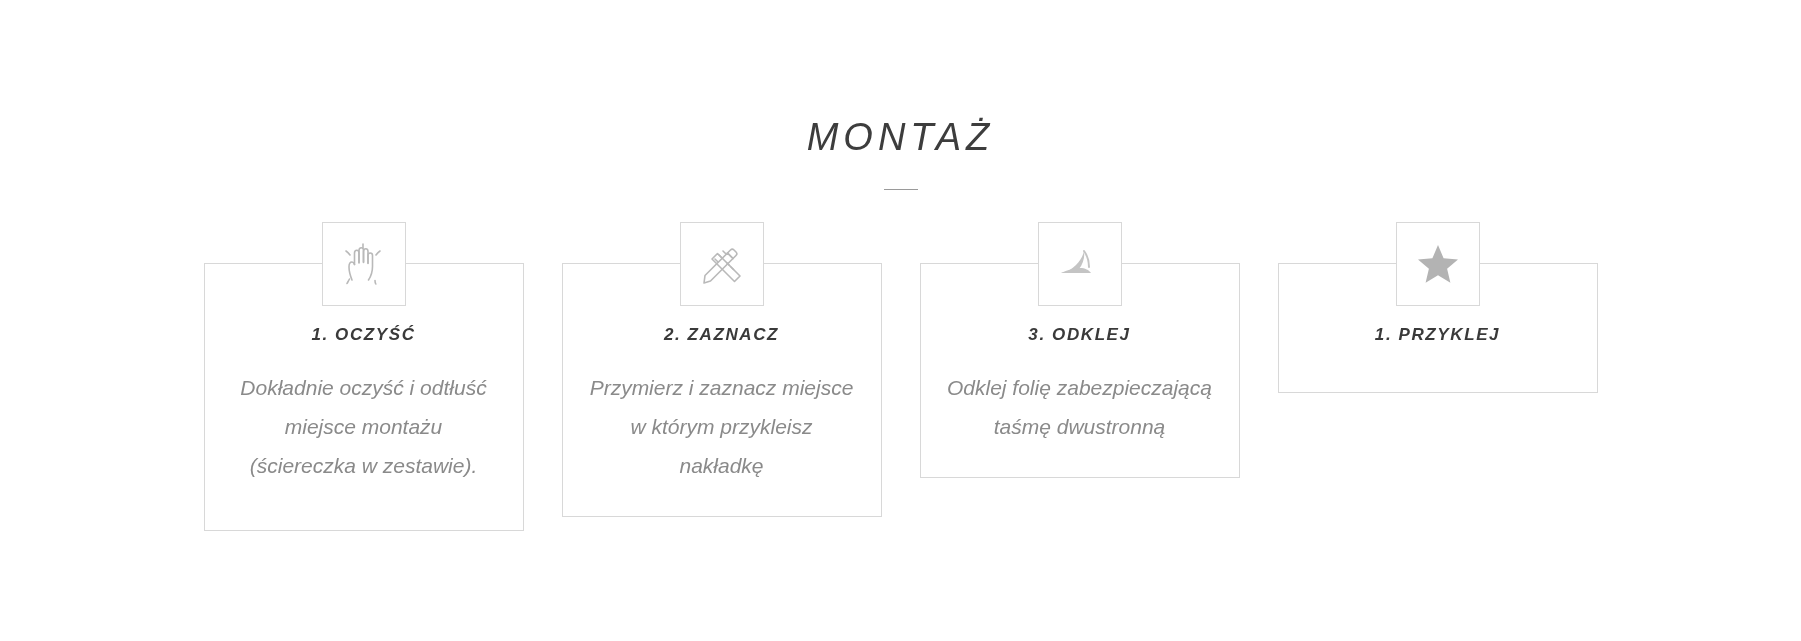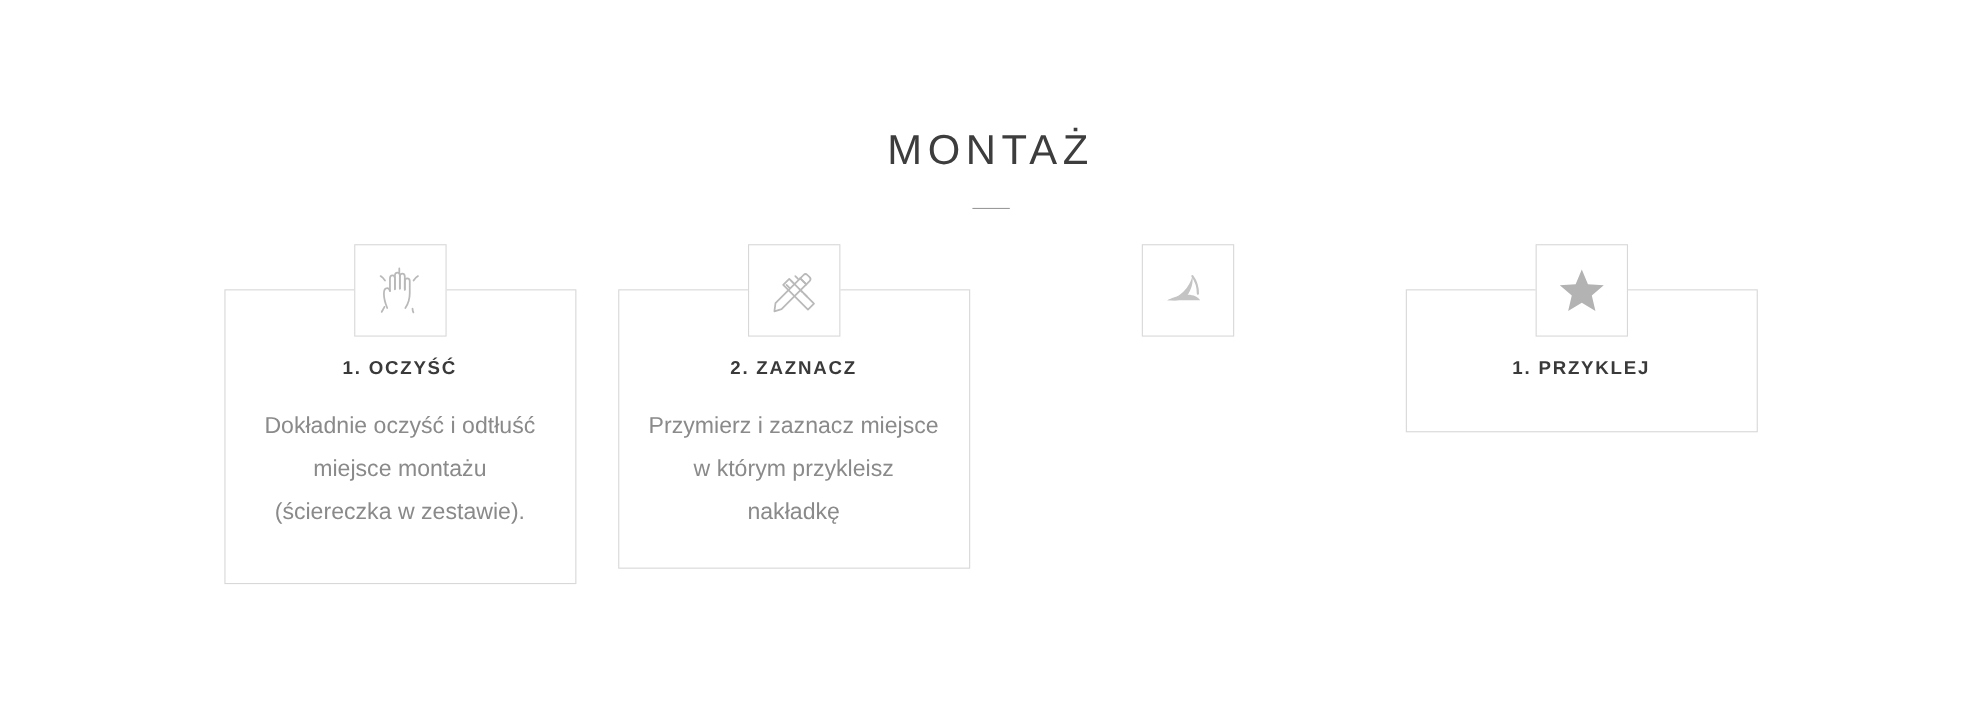--- a/index.html
+++ b/index.html
@@ -13,20 +13,21 @@
     overflow: hidden;
     font-family: "Liberation Sans", sans-serif;
     color: #4a4a4a;
   }
 
   .page {
     position: relative;
     width: 1801px;
     height: 641px;
     box-sizing: border-box;
+    font-style: italic;
   }
 
   .section-header {
     width: 100%;
     text-align: center;
     padding-top: 118px;
   }
 
   .section-title {
     font-size: 38px;
@@ -162,20 +163,24 @@
     <div class="step">
       <div class="icon-box">
         <span>
           <svg width="50" height="50" viewBox="0 0 50 50" fill="none">
             <path d="M6 34c6-1 11-4 15-8 4-4 7-9 8-14 1 6-1 13-5 18-4 5-11 4-18 4z" fill="#c4c4c4"></path>
             <path d="M6 34h30c-2-3-6-5-11-5-6 0-13 2-19 5z" fill="#c4c4c4"></path>
             <path d="M29 12c3 4 5 10 5 16" stroke="#c4c4c4" stroke-width="2" fill="none" stroke-linecap="round"></path>
           </svg>
         </span>
       </div>
+      <div class="card">
+        <h3 class="step-title">3. ODKLEJ</h3>
+        <p class="step-desc">Odklej folię zabezpieczającą taśmę dwustronną</p>
+      </div>
     </div>
 
     <div class="step">
       <div class="icon-box">
         <span>
           <svg width="50" height="50" viewBox="0 0 50 50">
             <path d="M25 6l5.6 13.3L45 20.4l-10.9 9.3 3.3 14.1L25 36.3 12.6 43.8l3.3-14.1L5 20.4l14.4-1.1z" fill="#b3b3b3"></path>
           </svg>
         </span>
       </div>

